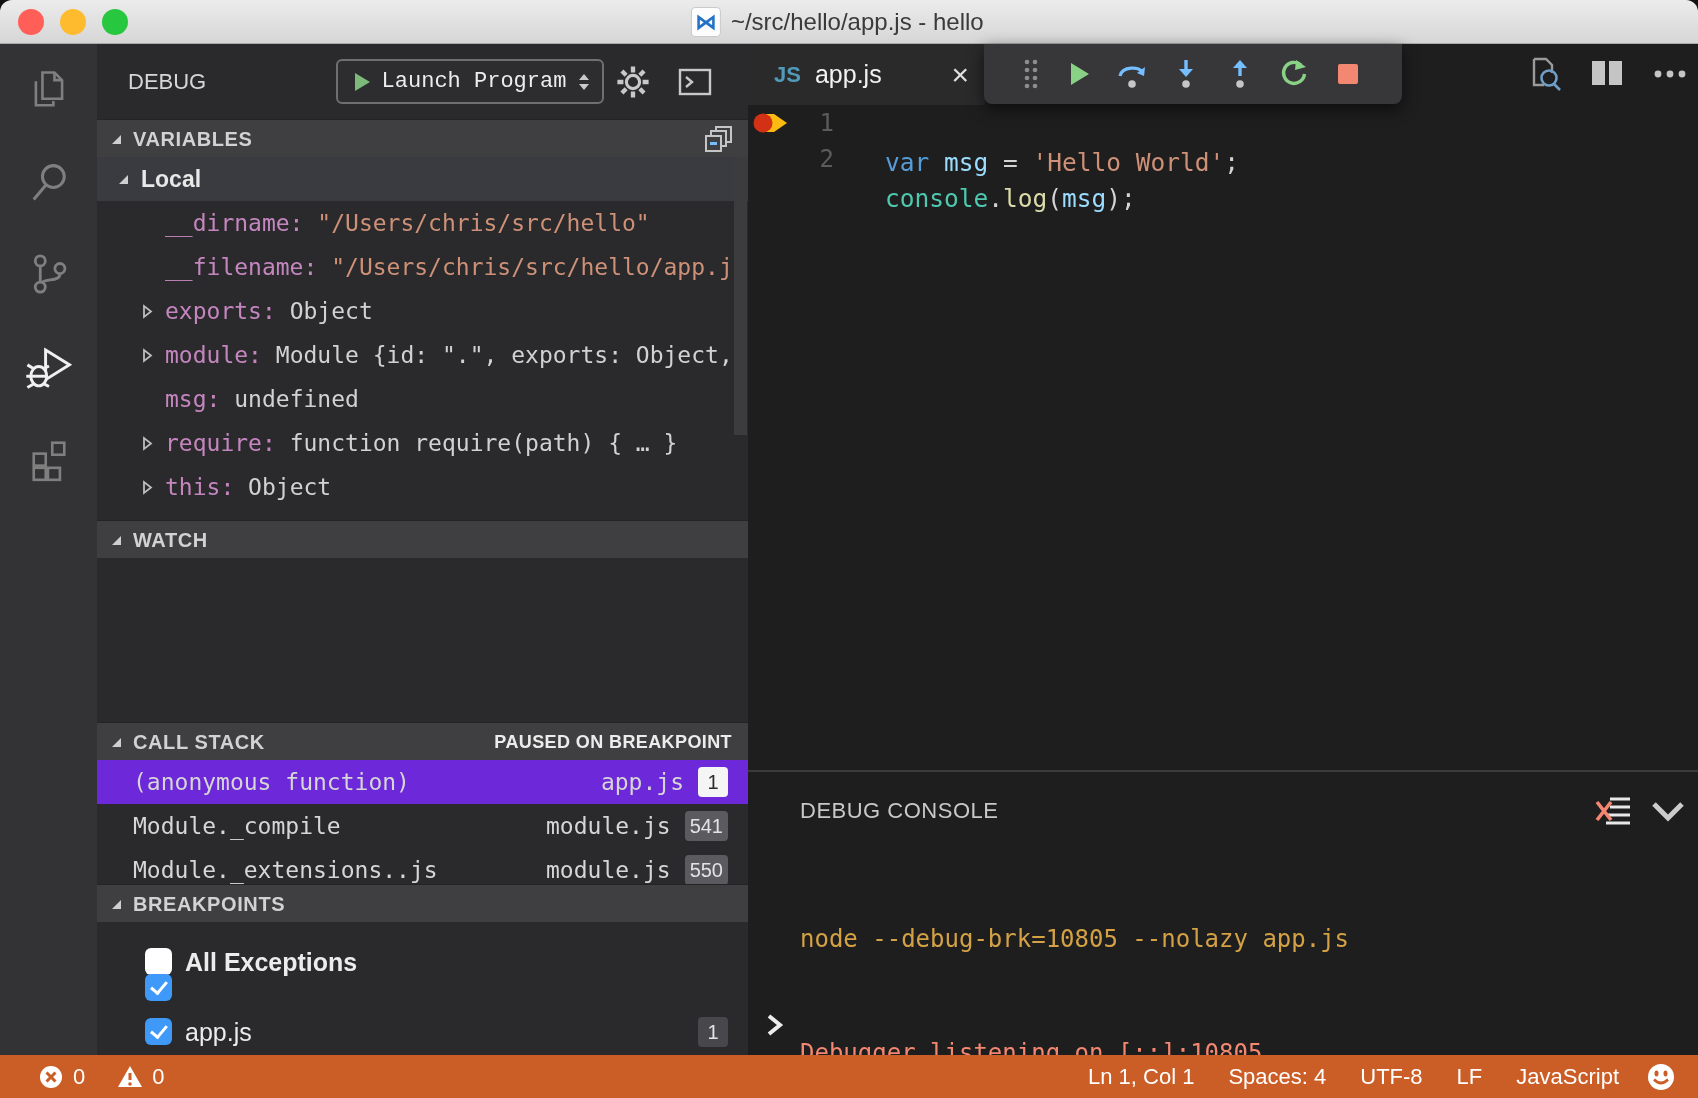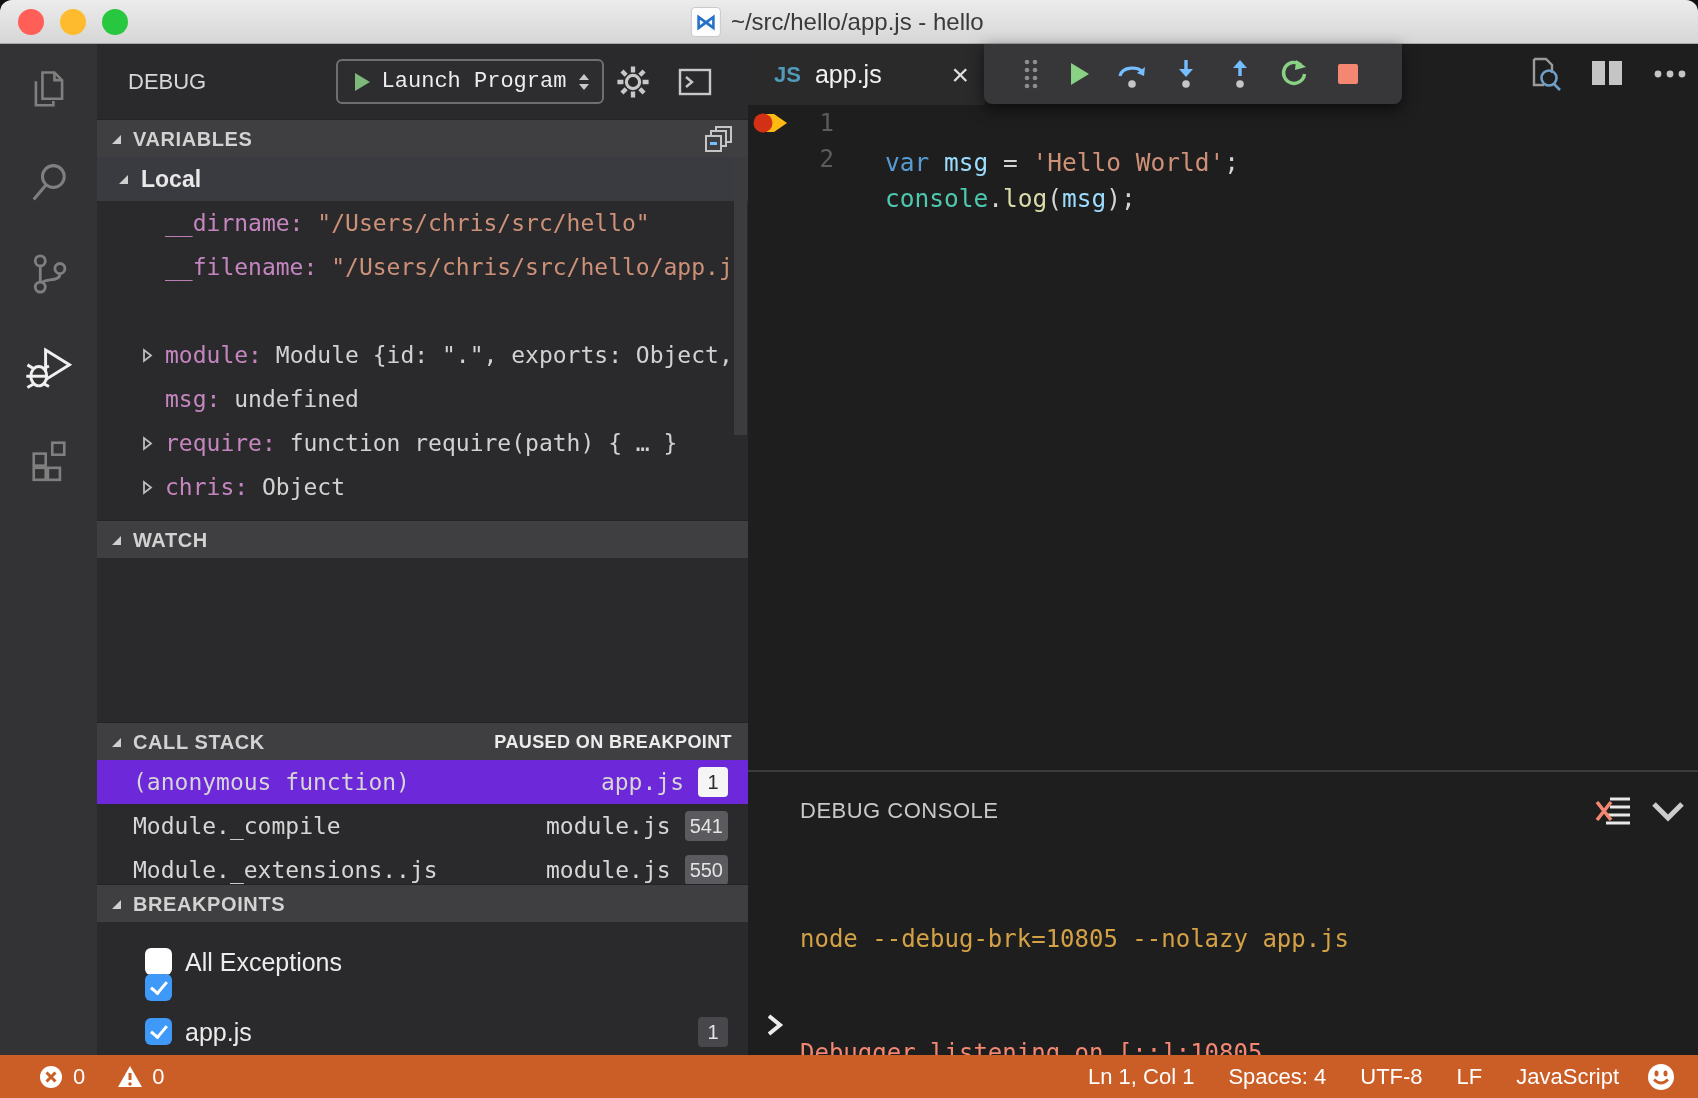--- a/index.html
+++ b/index.html
@@ -224,20 +224,27 @@
       </div>
 
       <div class="vrow" style="top:157px;">
         <span class="vname">__dirname:</span>
         <span class="vstr">"/Users/chris/src/hello"</span>
       </div>
       <div class="vrow" style="top:201px;">
         <span class="vname">__filename:</span>
         <span class="vstr">"/Users/chris/src/hello/app.js"</span>
       </div>
+      <div class="vrow" style="top:245px;">
+        <svg class="tw" width="12" height="15" viewBox="0 0 12 15">
+            <polygon points="3,2 3,13 10,7.5" fill="none" stroke="#bdbdbd" stroke-width="1.8"></polygon>
+          </svg>
+        <span class="vname">exports:</span>
+        <span class="vplain">Object</span>
+      </div>
       <div class="vrow" style="top:289px;">
         <svg class="tw" width="12" height="15" viewBox="0 0 12 15">
             <polygon points="3,2 3,13 10,7.5" fill="none" stroke="#bdbdbd" stroke-width="1.8"></polygon>
           </svg>
         <span class="vname">module:</span>
         <span class="vplain">Module {id: ".", exports: Object, p…</span>
       </div>
       <div class="vrow" style="top:333px;">
         <span class="vname">msg:</span>
         <span class="vplain">undefined</span>
@@ -246,21 +253,21 @@
         <svg class="tw" width="12" height="15" viewBox="0 0 12 15">
             <polygon points="3,2 3,13 10,7.5" fill="none" stroke="#bdbdbd" stroke-width="1.8"></polygon>
           </svg>
         <span class="vname">require:</span>
         <span class="vplain">function require(path) { … }</span>
       </div>
       <div class="vrow" style="top:421px;">
         <svg class="tw" width="12" height="15" viewBox="0 0 12 15">
             <polygon points="3,2 3,13 10,7.5" fill="none" stroke="#bdbdbd" stroke-width="1.8"></polygon>
           </svg>
-        <span class="vname">chris:</span>
+        <span class="vname">this:</span>
         <span class="vplain">Object</span>
       </div>
 
       <div class="sec-head h-watch">
         <svg class="tw" width="13" height="13" viewBox="0 0 13 13">
             <polygon points="11,2 11,11 2,11" fill="#cfcfcf"></polygon>
           </svg>
         <span>WATCH</span>
       </div>
 
@@ -294,21 +301,21 @@
         </span>
       </div>
 
       <div class="sec-head h-breakpoints">
         <svg class="tw" width="13" height="13" viewBox="0 0 13 13">
             <polygon points="11,2 11,11 2,11" fill="#cfcfcf"></polygon>
           </svg>
         <span>BREAKPOINTS</span>
       </div>
 
-      <div class="bprow" style="top:896px;">
+      <div class="bprow" style="top:896px;font-weight:bold;">
         <span class="cb"></span>
         <span class="bplabel">All Exceptions</span>
       </div>
       <div class="bprow" style="top:922px;">
         <span class="cb checked"></span>
       </div>
       <div class="bprow" style="top:966px;">
         <span class="cb checked"></span>
         <span class="bplabel">app.js</span>
         <span class="badge bpbadge">1</span>

